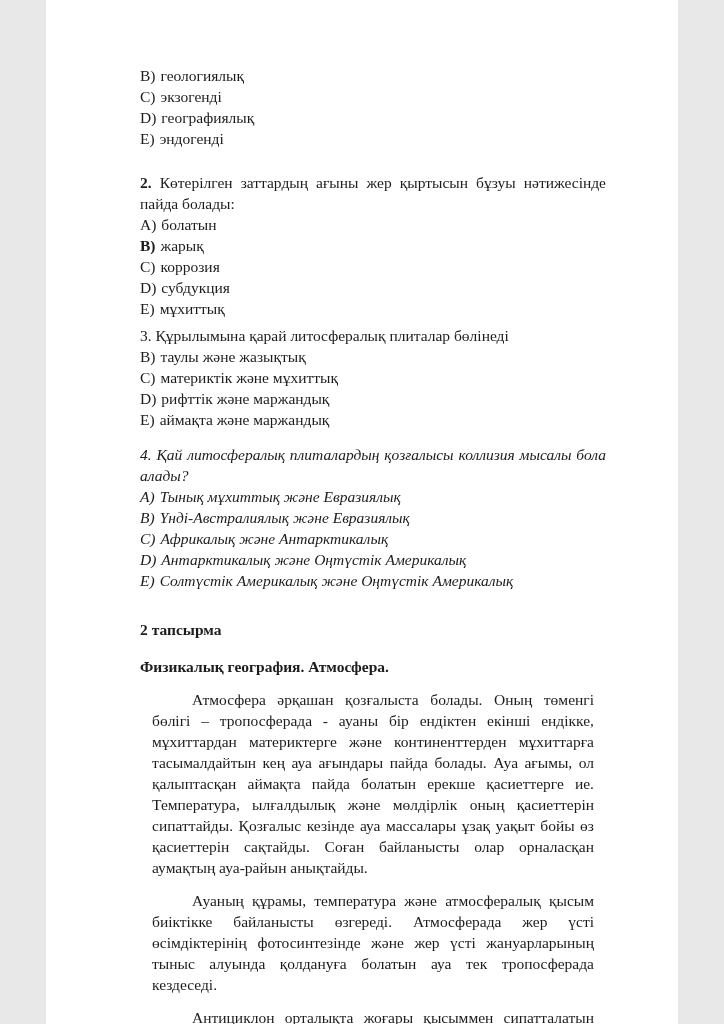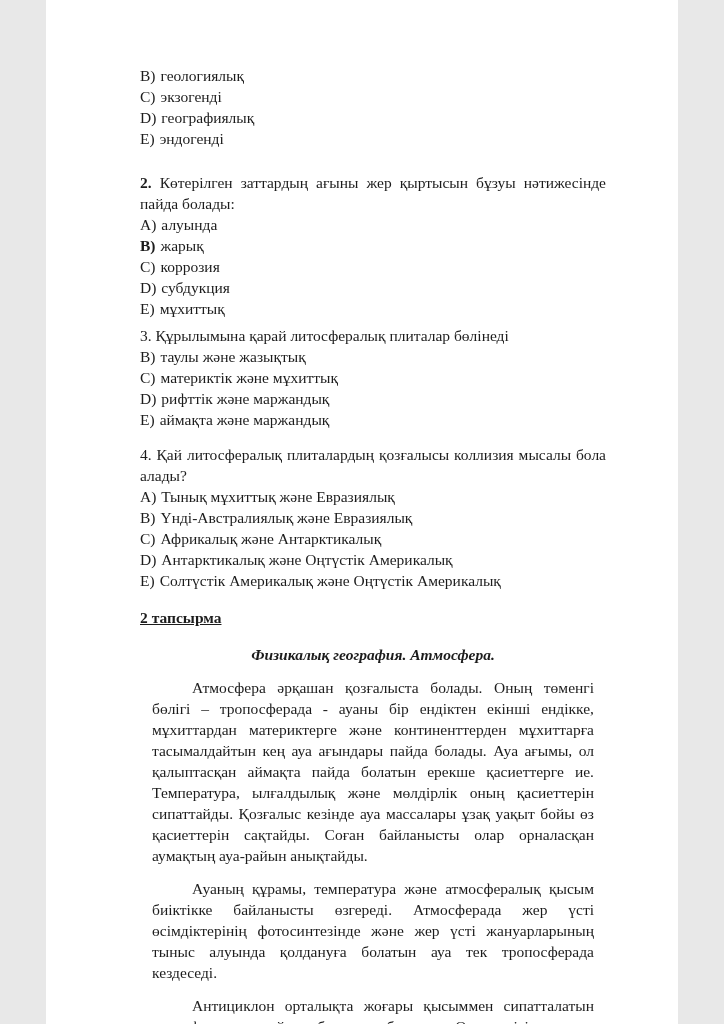--- a/index.html
+++ b/index.html
@@ -26,32 +26,30 @@
     white-space: nowrap;
   }
   .opt-label {
     margin-right: 5px;
   }
   .question {
     text-align: justify;
   }
   .q2 { margin-top: 23px; }
   .q3 { margin-top: 6px; }
-  .q4 { margin-top: 14px; }
+  .q4 { margin-top: 14px; font-style: italic; }
   .bold { font-weight: bold; }
   .task-heading {
-    margin-top: 16px;
+    margin-top: 28px;
     font-weight: bold;
-    text-decoration: underline;
   }
   .section-title {
     margin-top: 16px;
     font-weight: bold;
-    text-align: center;
-    font-style: italic;
+    text-align: left;
   }
   .para {
     margin: 12px;
     text-align: justify;
     text-indent: 40px;
   }
   .page-number {
     margin-top: 8px;
   }
 </style>
@@ -63,21 +61,21 @@
 
     <div class="question q1">
       <div class="opt-line"><span class="opt-label">B)</span><span>геологиялық</span></div>
       <div class="opt-line"><span class="opt-label">C)</span><span>экзогенді</span></div>
       <div class="opt-line"><span class="opt-label">D)</span><span>географиялық</span></div>
       <div class="opt-line"><span class="opt-label">E)</span><span>эндогенді</span></div>
     </div>
 
     <div class="question q2">
       <div class="stem"><span class="bold">2.</span> <span>Көтерілген заттардың ағыны жер қыртысын бұзуы нәтижесінде пайда болады:</span></div>
-      <div class="opt-line"><span class="opt-label">A)</span><span>алуында</span></div>
+      <div class="opt-line"><span class="opt-label">A)</span><span>болатын</span></div>
       <div class="opt-line"><span class="opt-label bold">B)</span><span>жарық</span></div>
       <div class="opt-line"><span class="opt-label">C)</span><span>коррозия</span></div>
       <div class="opt-line"><span class="opt-label">D)</span><span>субдукция</span></div>
       <div class="opt-line"><span class="opt-label">E)</span><span>мұхиттық</span></div>
     </div>
 
     <div class="question q3">
       <div class="stem"><span>3.</span> <span>Құрылымына қарай литосфералық плиталар бөлінеді</span></div>
       <div class="opt-line"><span class="opt-label">B)</span><span>таулы және жазықтық</span></div>
       <div class="opt-line"><span class="opt-label">C)</span><span>материктік және мұхиттық</span></div>

